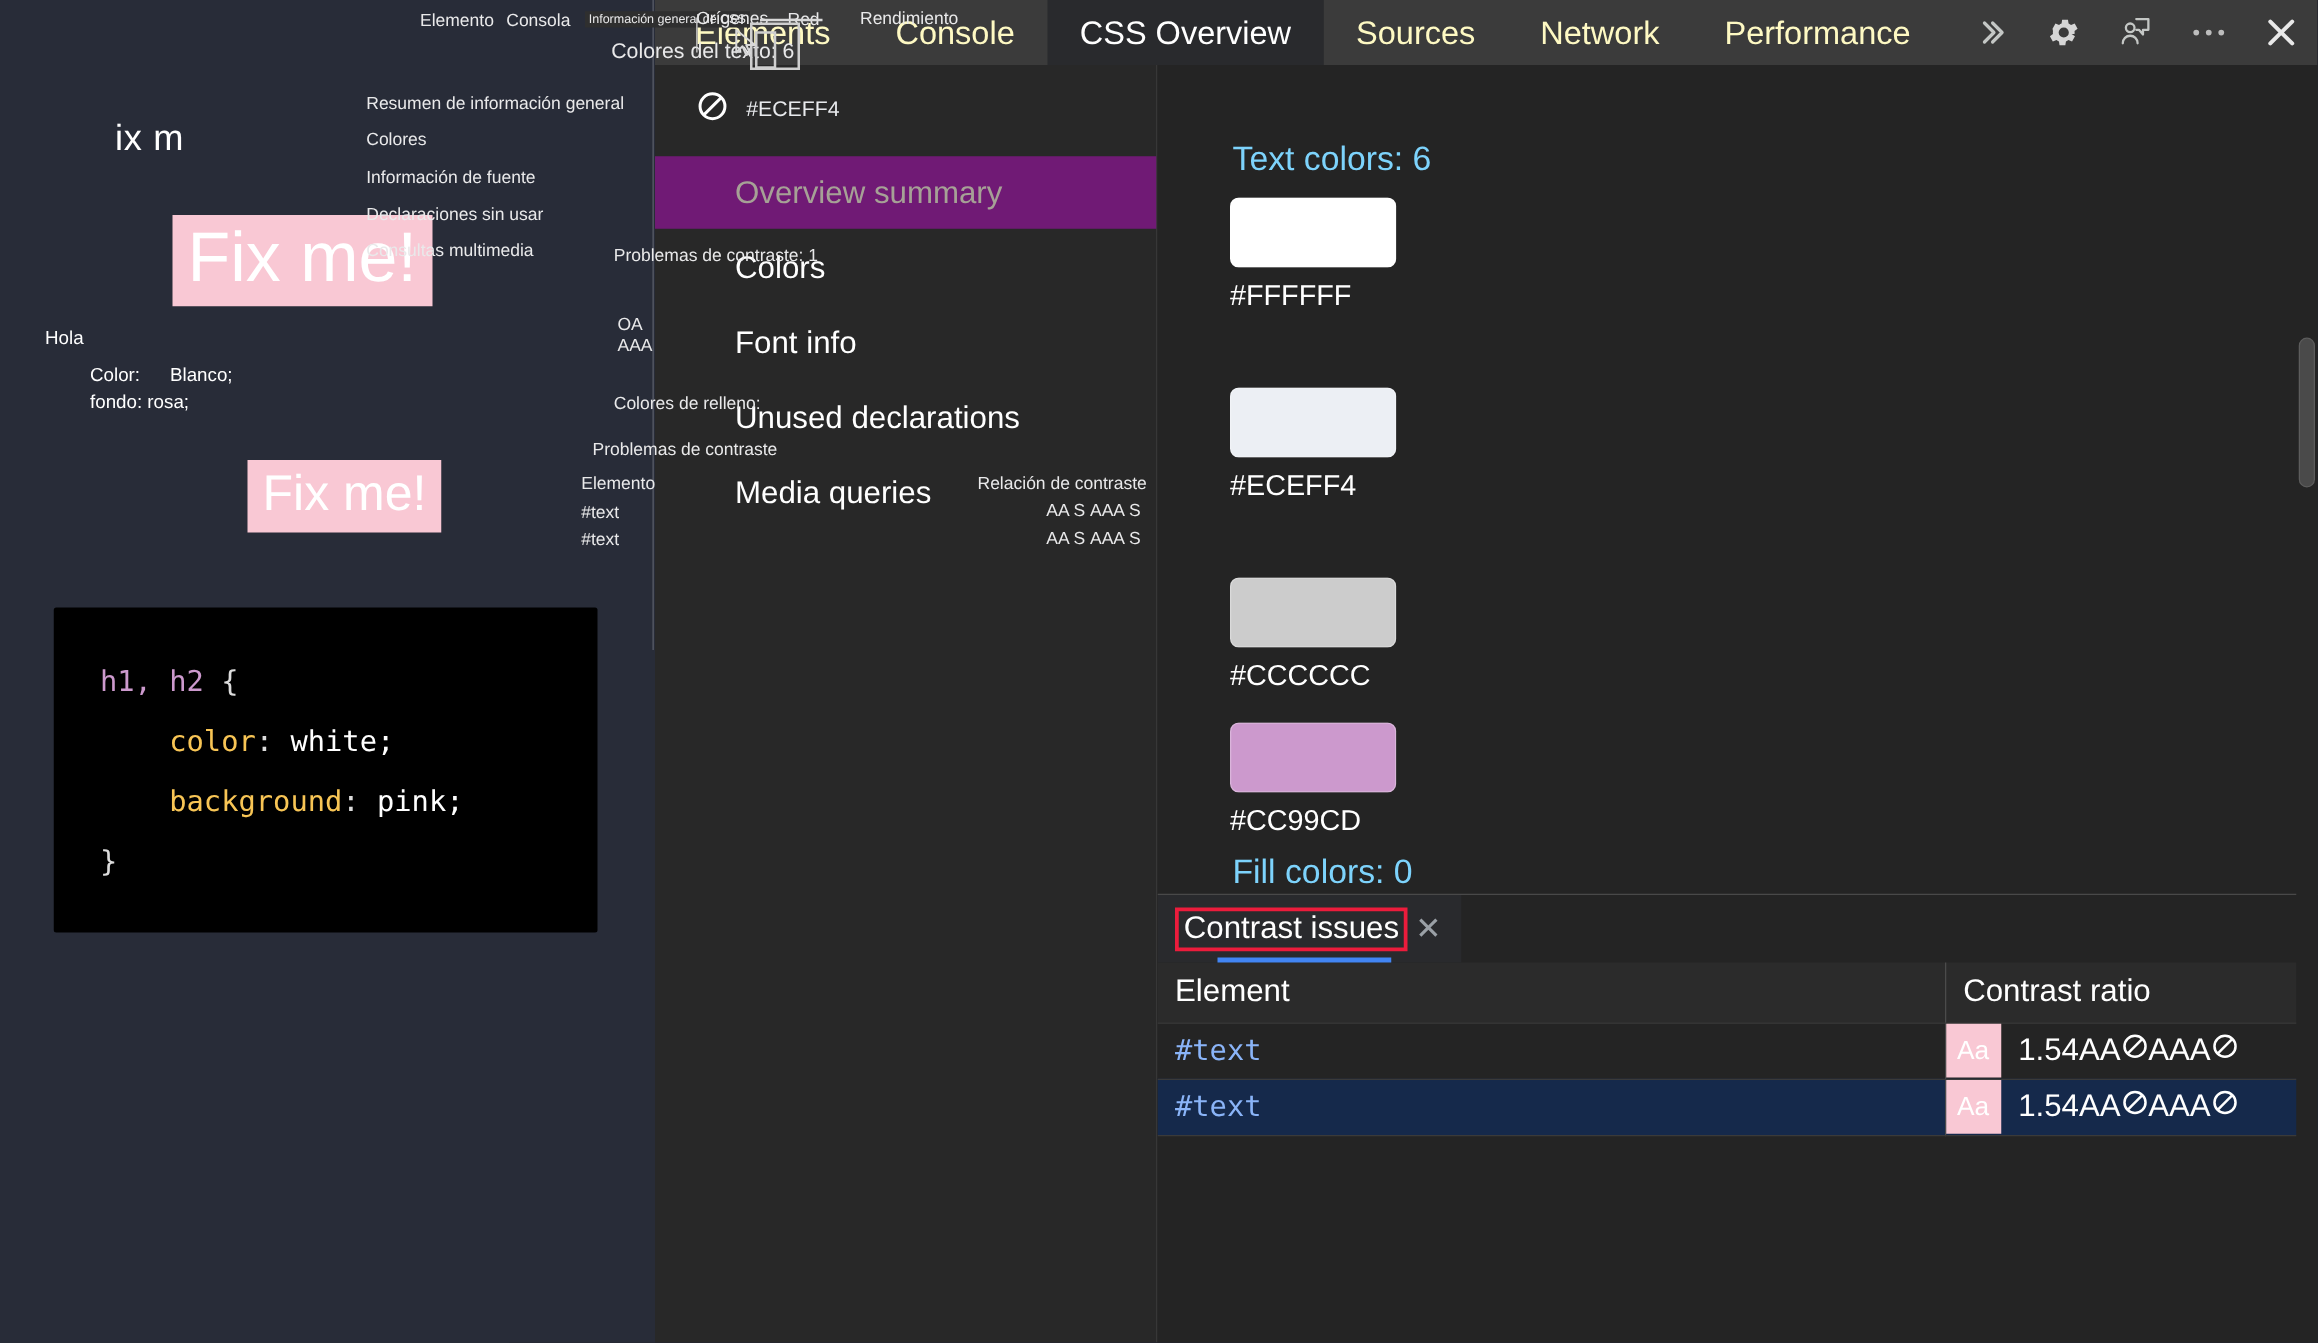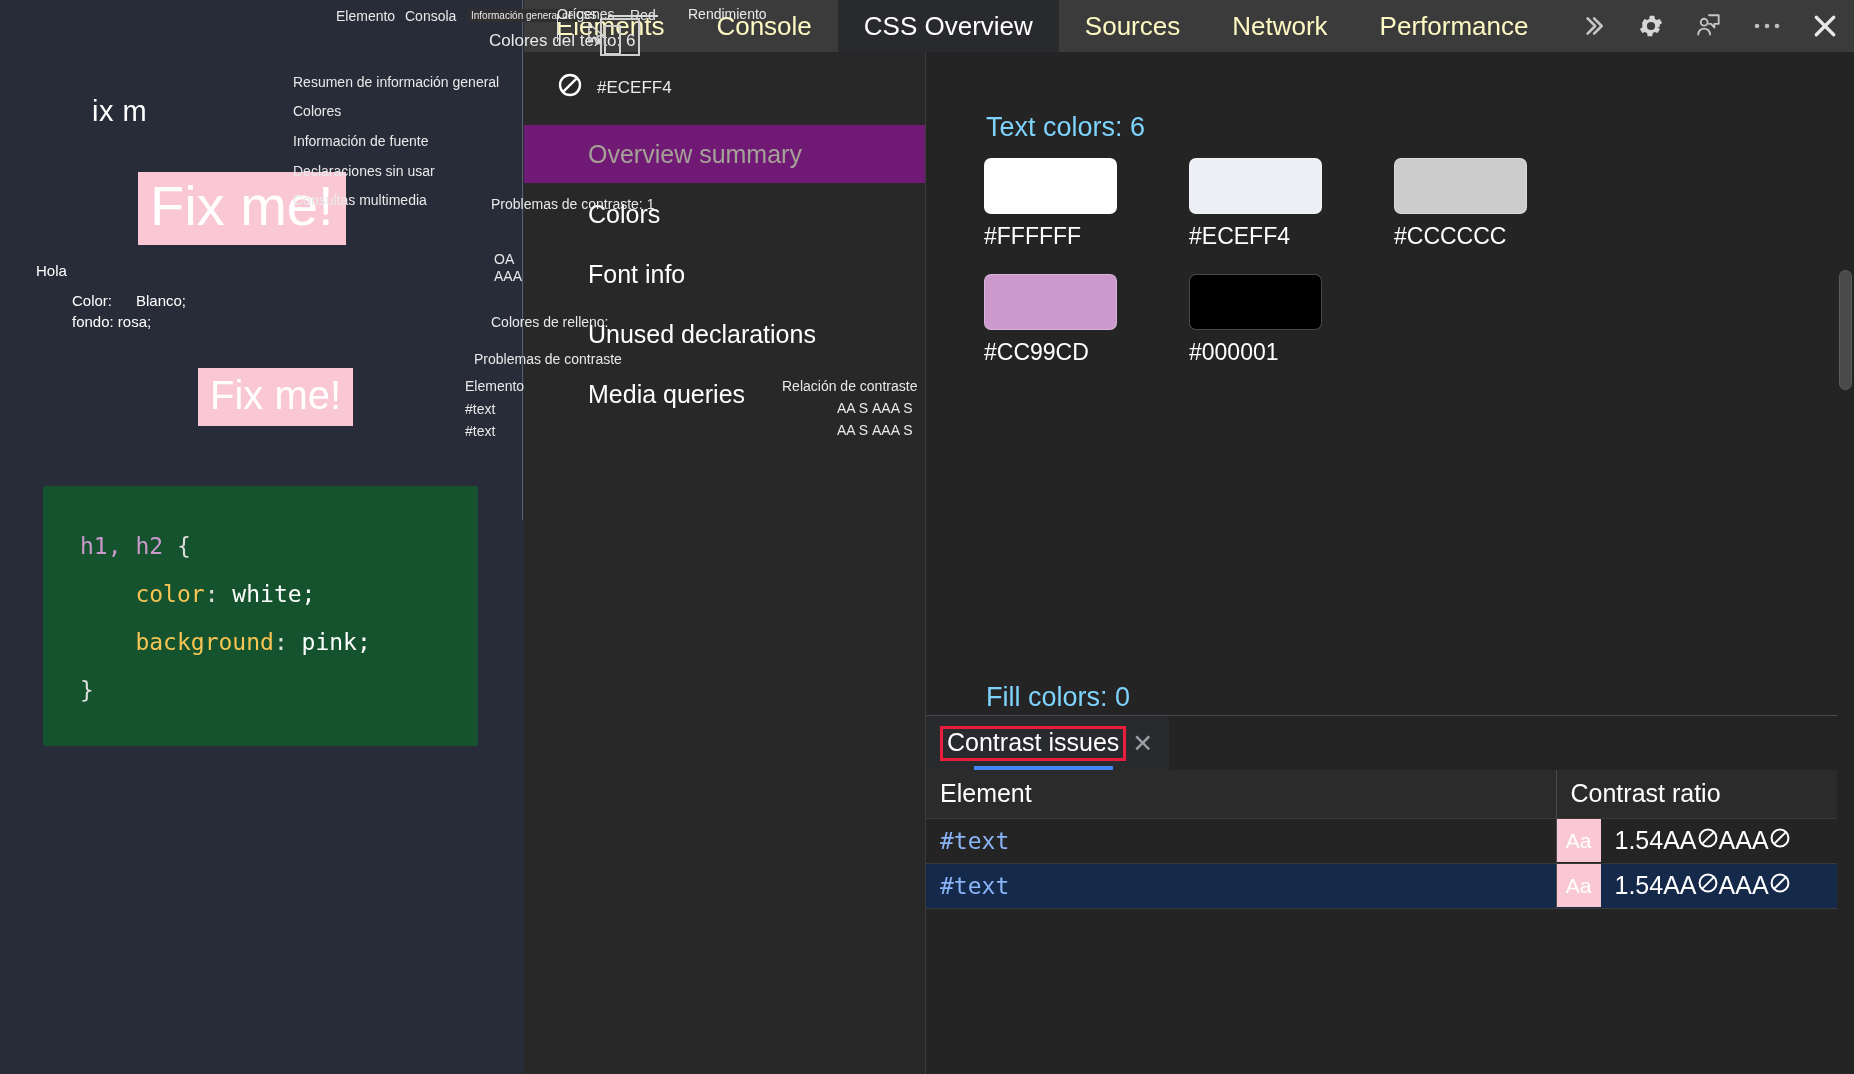--- a/index.html
+++ b/index.html
@@ -31,21 +31,21 @@
   .pg-small {
     position: absolute; color: #ffffff; font-size: 15px; white-space: pre;
   }
   #pg-hola  { left: 36px;  top: 262px; }
   #pg-color { left: 72px;  top: 292px; }
   #pg-colorv{ left: 136px; top: 292px; }
   #pg-fondo { left: 72px;  top: 313px; }
 
   #codeblock {
     position: absolute; left: 43px; top: 486px; width: 435px; height: 260px;
-    background: #14532d; border-radius: 2px;
+    background: #000000; border-radius: 2px;
     font-family: "DejaVu Sans Mono", monospace;
     font-size: 23px; line-height: 48px;
     padding: 36px 0 0 37px; color: #e6e6e6;
     white-space: pre;
   }
   .tok-sel  { color: #cc99cd; }
   .tok-prop { color: #f8c555; }
   .tok-val  { color: #ffffff; }
   .tok-pun  { color: #dcdcdc; }
 
@@ -93,21 +93,21 @@
   #sb-item-font    { margin-top: 1px; }
   #sb-item-unused  { margin-top: 1px; }
   #sb-item-media   { margin-top: 1px; }
 
   #dt-main { flex: 1 1 auto; position: relative; background: #242424; overflow: hidden; }
 
   #overview-scroll { position: absolute; left:0; top:0; right:0; height: 663px; background: #242424; }
   .sec-title { font-size: 27px; color: #7dd3fc; }
   #txt-colors-title { position: absolute; left: 60px; top: 60px; }
   .swatches { position: absolute; left: 58px; top: 106px; }
-  .sw-row { display: flex; gap: 60px; margin-bottom: 24px; }
+  .sw-row { display: flex; gap: 60px; margin-bottom: 24px; flex-direction: column; }
   .sw-cell { width: 145px; }
   .sw-chip {
     width: 133px; height: 56px; border-radius: 7px;
     border: 1px solid rgba(255,255,255,0.28);
   }
   .sw-label { margin-top: 9px; font-size: 23px; color: #ffffff; white-space: nowrap; }
 
   #fill-colors-title { position: absolute; left: 60px; top: 630px; }
 
   

